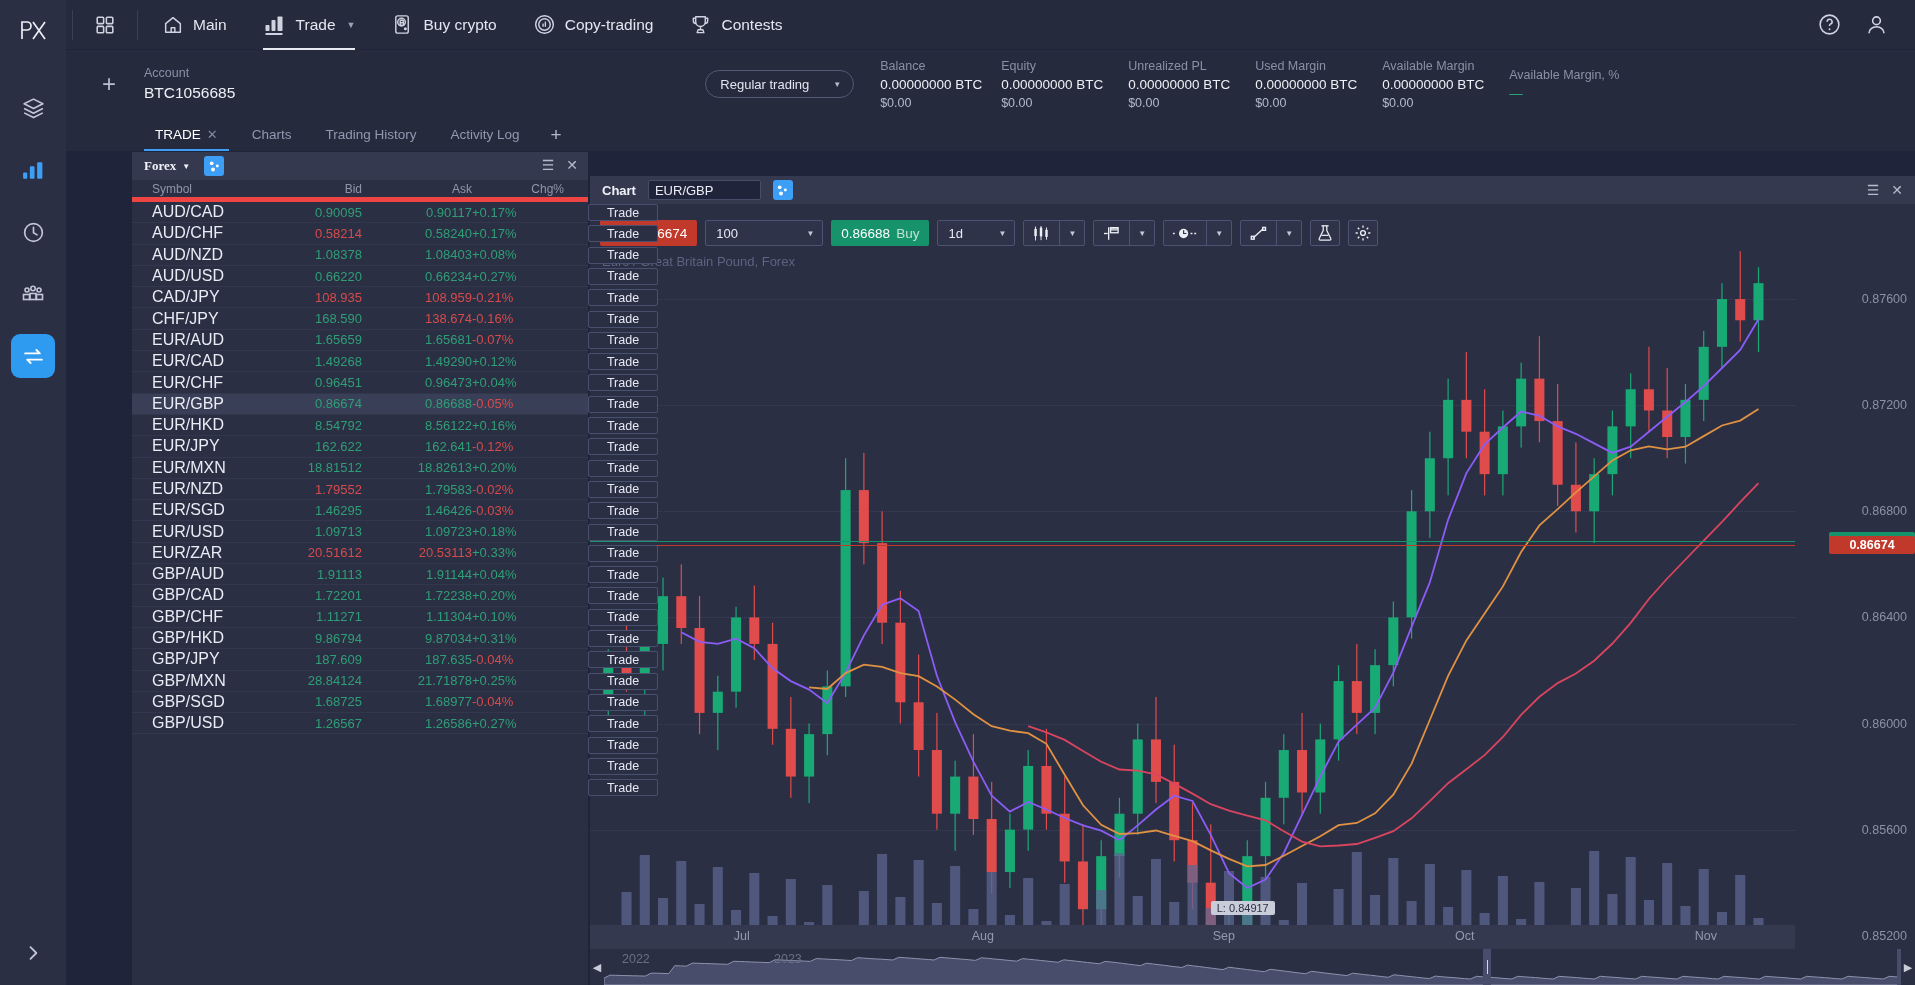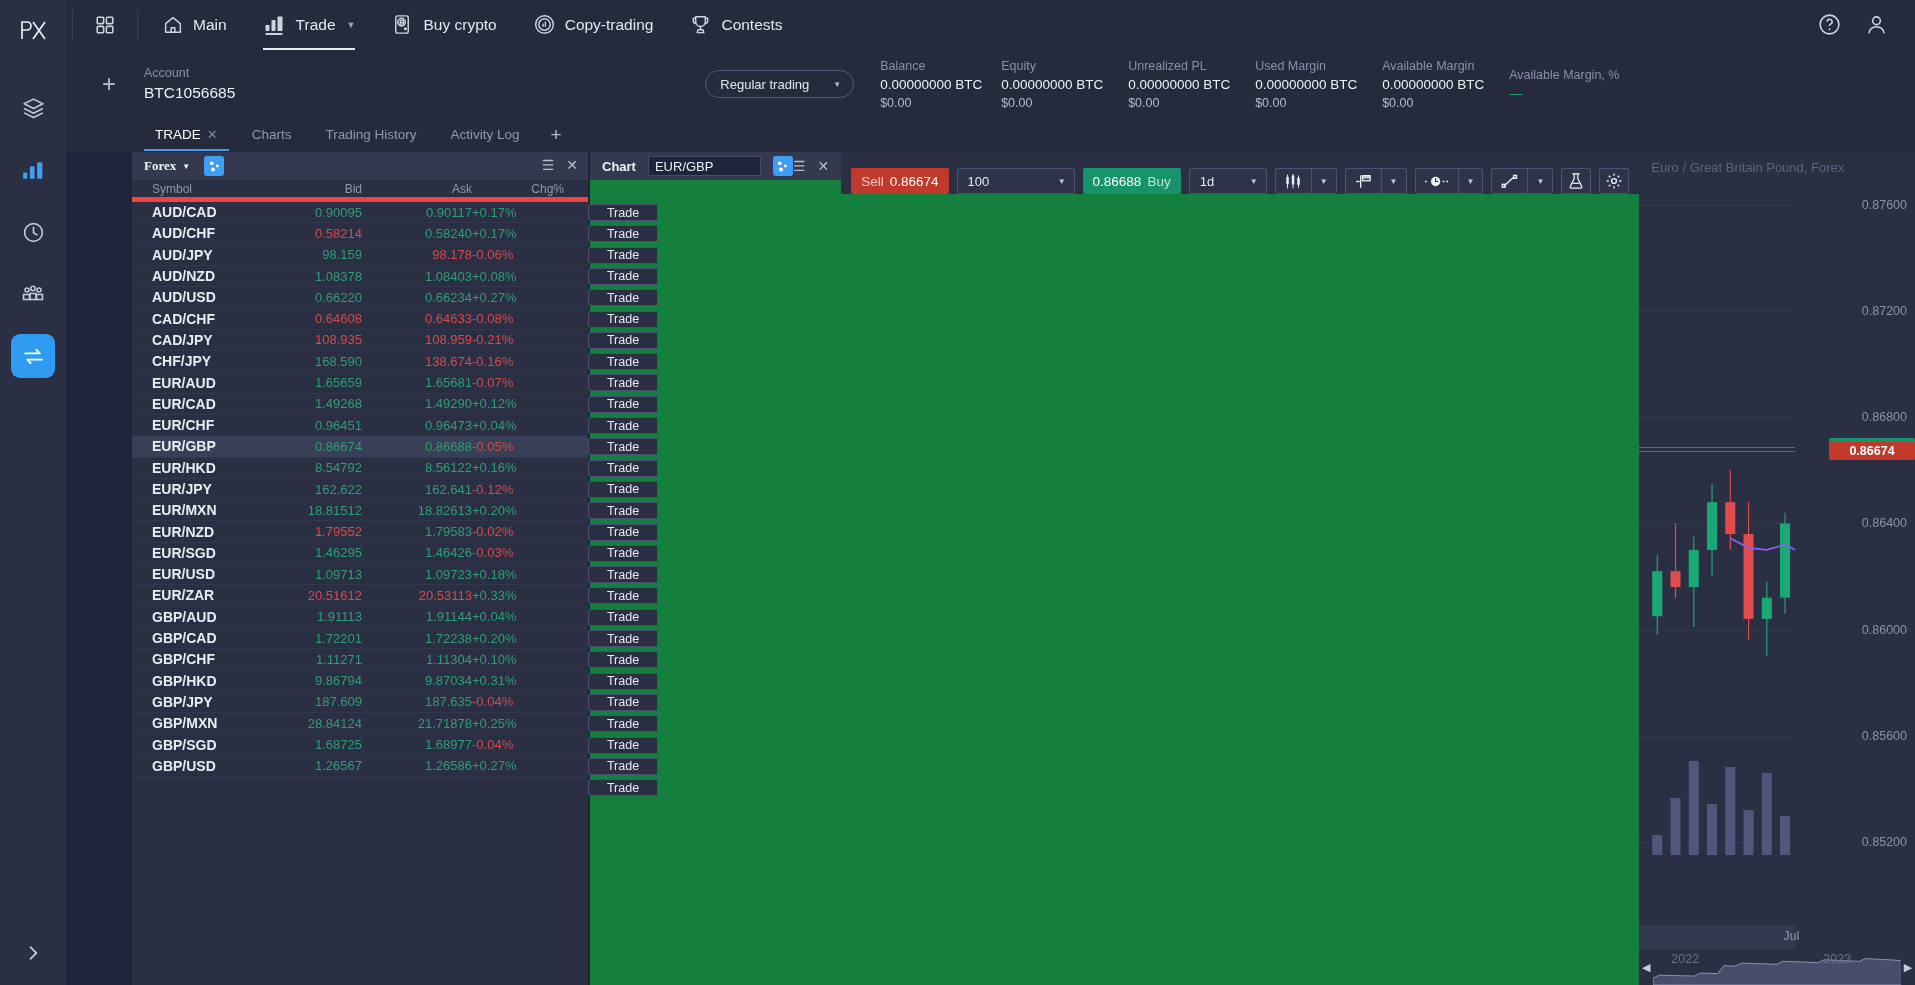--- a/index.html
+++ b/index.html
@@ -123,36 +123,36 @@
   .sym-head .c-bid { width: 110px; text-align:right; }
   .sym-head .c-ask { width: 110px; text-align:right; }
   .sym-head .c-chg { width: 100px; text-align:right; padding-right: 8px; }
 
   .sym-list { flex:1; overflow:hidden; }
   .sym-row {
     display:flex; align-items:center; height: 21.3px; font-size: 13px;
     border-bottom: 1px solid #32374d; cursor:pointer;
   }
   .sym-row.sel { background:#3a3f58; }
-  .sym-row .c-sym { width:120px; padding-left: 20px; color:#e9ecf4; font-size:14px;font-weight:bold; }
+  .sym-row .c-sym { width:120px; padding-left: 20px; color:#e9ecf4; font-size:16px; }
   .sym-row .c-bid { width:110px; text-align:right; }
   .sym-row .c-ask { width:110px; text-align:right; }
   .sym-row .c-chg { width:100px; text-align:left; padding-right: 8px; }
   .up { color:#2f9e76; }
   .down { color:#d64b4b; }
 
   .trade-col { position:absolute; left: 522px; top: 0; width: 0; }
   .trade-btn {
     position:absolute; width: 70px; height: 17px; border:1px solid #4a5070;
     border-radius:2px; font-size:12.5px; color:#e6e9f2; background:#2b2f44;
     display:flex; align-items:center; justify-content:center; cursor:pointer;
   }
 
   
-  .panel-chart { flex:1; display:flex; flex-direction:row; background:#15803d; min-width:0; margin-left:2px; }
+  .panel-chart { flex:1; display:flex; flex-direction:column; background:#f9a8d4; min-width:0; margin-left:2px;margin-top:24px; }
   .chart-head {
     height:28px; background:#343950; display:flex; align-items:center; padding-left:12px; flex:0 0 28px;
   }
   .chart-head .ch-lbl { font-size:13px; font-weight:bold; color:#f0f2f8; }
   .sym-input {
     margin-left: 12px; width: 113px; height: 20px; background:#20243a;
     border:1px solid #474d69; border-radius:2px; color:#eceef5; font-size:13px;
     padding: 0 6px; outline:none; font-family:"Liberation Sans", sans-serif;
   }
   .chart-toolbar {
@@ -469,42 +469,30 @@
                 <div class="c-ask up">0.90117</div>
                 <div class="c-chg up">+0.17%</div>
               </div>
               <div class="sym-row">
                 <div class="c-sym">AUD/CHF</div>
                 <div class="c-bid down">0.58214</div>
                 <div class="c-ask up">0.58240</div>
                 <div class="c-chg up">+0.17%</div>
               </div>
               <div class="sym-row">
-                <div class="c-sym">AUD/JPY</div>
-                <div class="c-bid up">98.159</div>
-                <div class="c-ask down">98.178</div>
-                <div class="c-chg down">-0.06%</div>
-              </div>
-              <div class="sym-row">
                 <div class="c-sym">AUD/NZD</div>
                 <div class="c-bid up">1.08378</div>
                 <div class="c-ask up">1.08403</div>
                 <div class="c-chg up">+0.08%</div>
               </div>
               <div class="sym-row">
                 <div class="c-sym">AUD/USD</div>
                 <div class="c-bid up">0.66220</div>
                 <div class="c-ask up">0.66234</div>
                 <div class="c-chg up">+0.27%</div>
-              </div>
-              <div class="sym-row">
-                <div class="c-sym">CAD/CHF</div>
-                <div class="c-bid down">0.64608</div>
-                <div class="c-ask down">0.64633</div>
-                <div class="c-chg down">-0.08%</div>
               </div>
               <div class="sym-row">
                 <div class="c-sym">CAD/JPY</div>
                 <div class="c-bid down">108.935</div>
                 <div class="c-ask down">108.959</div>
                 <div class="c-chg down">-0.21%</div>
               </div>
               <div class="sym-row">
                 <div class="c-sym">CHF/JPY</div>
                 <div class="c-bid up">168.590</div>

